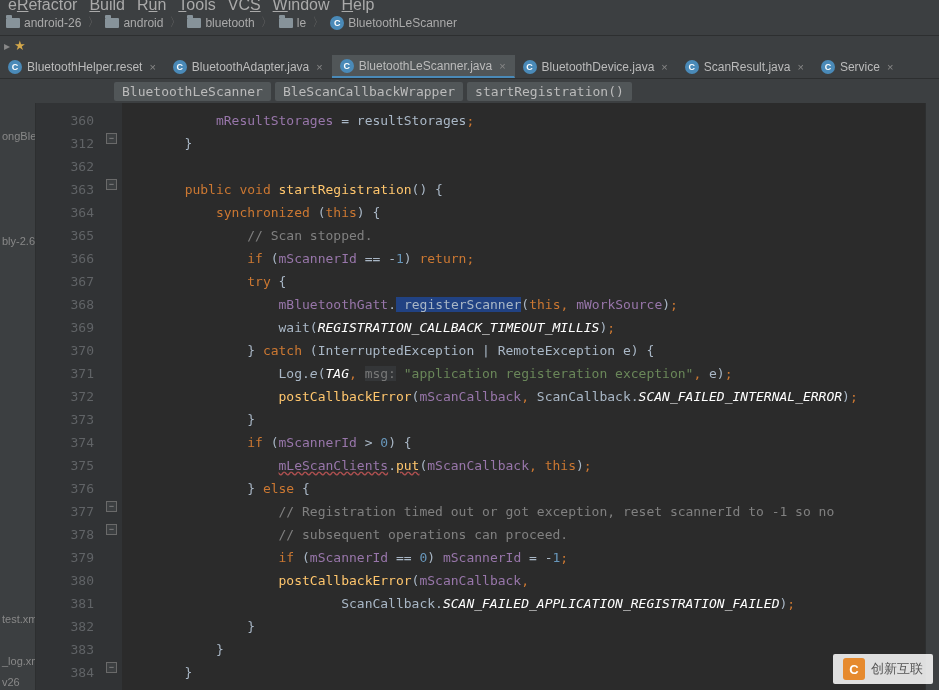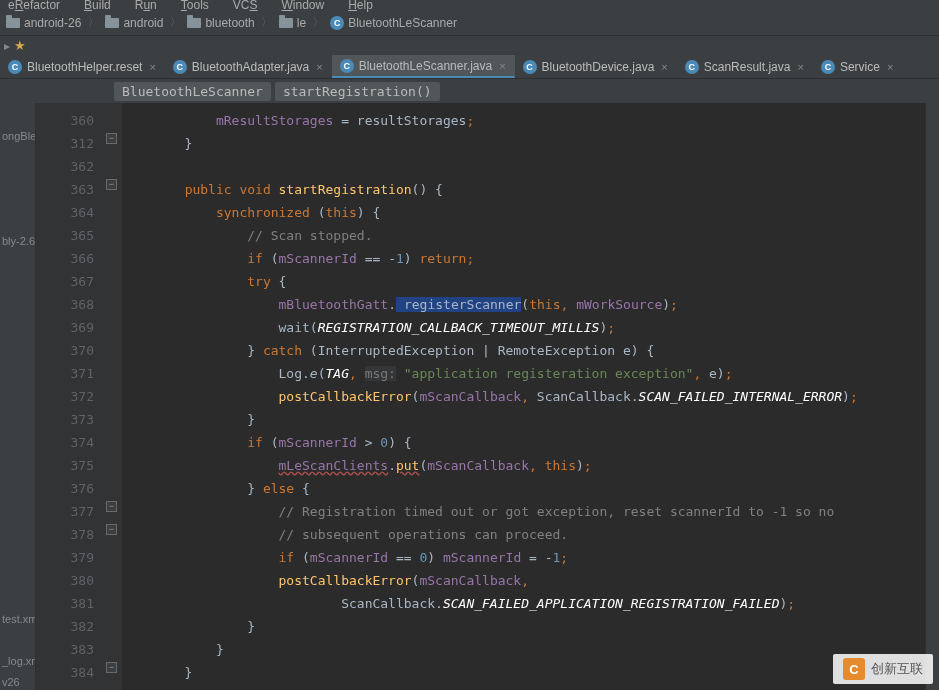--- a/index.html
+++ b/index.html
@@ -8,26 +8,26 @@
     font-size: 12px;
     background: #3c3f41;
     color: #bbbbbb;
     width: 939px;
     height: 690px;
     overflow: hidden;
     position: relative;
   }
   .menubar {
     display: flex;
-    gap: 24px;
+    gap: 12px;
     padding: 0 8px;
     height: 10px;
     align-items: center;
     color: #aaaaaa;
-    font-size: 12px;
+    font-size: 16px;
   }
   .menubar span { cursor: default; }
   .menubar span u { text-decoration: underline; }
   .breadcrumb {
     display: flex;
     align-items: center;
     gap: 4px;
     padding: 4px 6px;
     height: 26px;
     color: #aaaaaa;
@@ -270,20 +270,21 @@
     </div>
     <div class="tab">
       <span class="class-icon">C</span>
       <span>Service</span>
       <span class="close">×</span>
     </div>
   </div>
 
 <div class="nav-path" id="navchips">
     <span class="nav-chip">BluetoothLeScanner</span>
+    <span class="nav-chip">BleScanCallbackWrapper</span>
     <span class="nav-chip">startRegistration()</span>
   </div>
 
 <div class="editor-area">
   <div class="project-panel" id="projpanel">
       <div style="height: 21px;"></div>
       <div style="height: 21px;">ongBle</div>
       <div style="height: 21px;"></div>
       <div style="height: 21px;"></div>
       <div style="height: 21px;"></div>

